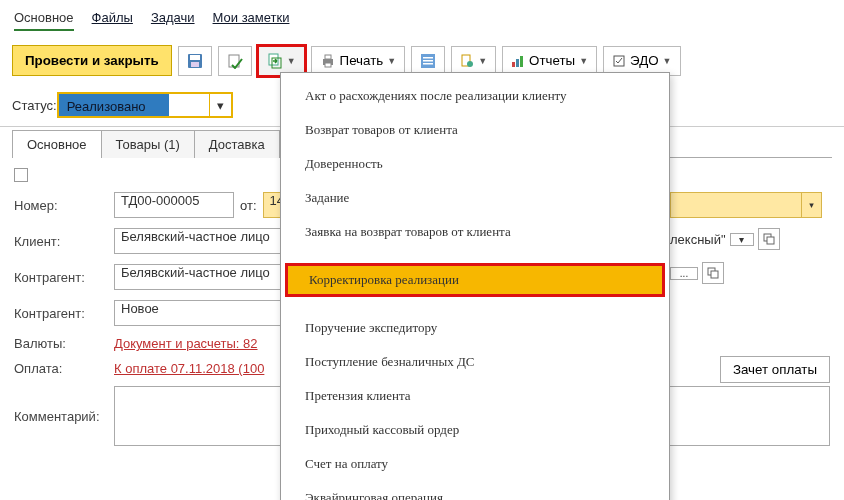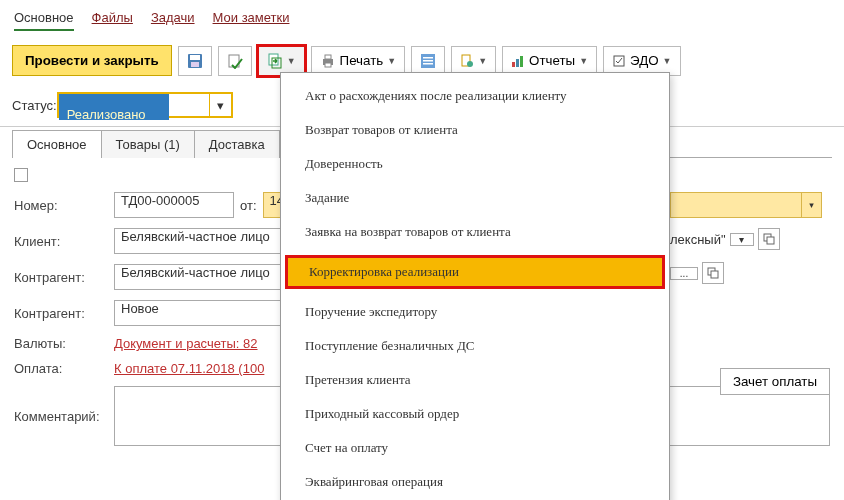--- a/index.html
+++ b/index.html
@@ -14,21 +14,21 @@
     position: relative;
     overflow: hidden;
   }
   .top-links {
     display: flex;
     gap: 18px;
     padding: 10px 14px 6px;
   }
   .top-links a { text-decoration: none; }
   .top-links .current { color: #333; border-bottom: 2px solid #2e7d32; padding-bottom: 4px; }
-  .top-links .link { color: #7f1d1d; text-decoration: underline; cursor: pointer; }
+  .top-links .link { color: #0f172a; text-decoration: underline; cursor: pointer; }
 
   .toolbar {
     display: flex;
     align-items: center;
     gap: 6px;
     padding: 8px 12px 10px;
   }
   .btn-primary {
     background: #ffe26b;
     border: 1px solid #c9a500;
@@ -67,22 +67,22 @@
   }
   .status-sel {
     display: flex;
     border: 2px solid #e8b200;
     background: #fff;
     height: 26px;
     position: relative;
   }
   .status-val {
     background: #2f7bbf;
-    color: #fef9c3;
-    padding: 13px 8px;
+    color: #0f172a;
+    padding: 5px 8px;
     min-width: 110px;
   }
   .status-arrow {
     width: 22px;
     display: flex; align-items: center; justify-content: center;
     border-left: 1px solid #e8b200;
   }
 
   .tabs {
     display: flex;
@@ -167,21 +167,21 @@
   .menu-item {
     padding: 9px 24px;
     cursor: pointer;
     color: #333;
     font-family: Liberation Serif, serif;
   }
   .menu-item.hl {
     background: #f7b700;
     outline: 3px solid #d11;
     outline-offset: -3px;
-    margin: 6px 4px;
+    margin: 14px 4px;
   }
 
   
   .right-client {
     position: absolute;
     left: 670px;
     top: 228px;
     display: flex;
     align-items: center;
     gap: 4px;
@@ -199,21 +199,21 @@
   }
   .right-yellow {
     position: absolute;
     left: 670px; top: 192px;
     width: 152px; height: 26px;
     border: 1px solid #d8b54a;
     background: #ffe8a3;
     display:flex; justify-content:flex-end; align-items:stretch;
   }
   .right-yellow .dd{width:20px;border-left:1px solid #d8b54a;display:flex;align-items:center;justify-content:center;font-size:9px;}
-  .zachet-holder{ position:absolute; right:14px; top:368px;}
+  .zachet-holder{ position:absolute; right:14px; top:356px;}
 </style>
 </head>
 <body>
 
 <div class="top-links">
   <a class="current">Основное</a>
   <a class="link">Файлы</a>
   <a class="link">Задачи</a>
   <a class="link">Мои заметки</a>
 </div>

